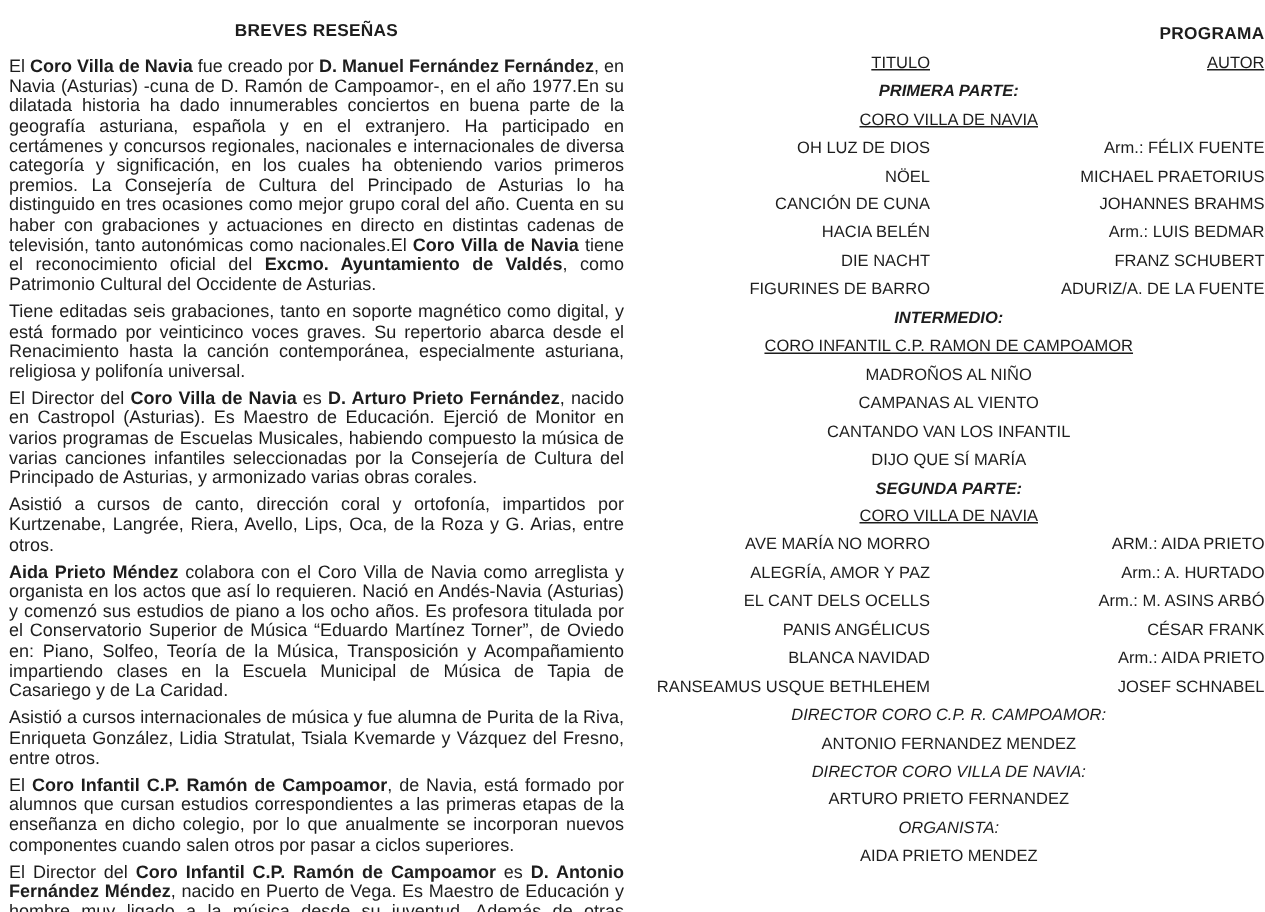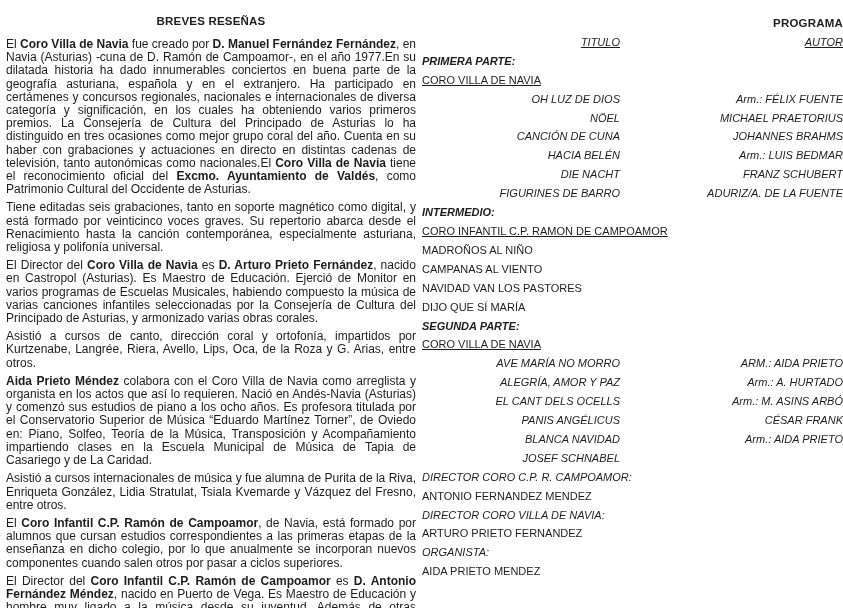--- a/index.html
+++ b/index.html
@@ -23,22 +23,22 @@
   }
   .para .b { font-weight: bold; }
 
   
   .col-right { flex: 1; box-sizing: border-box; padding: 0 0 0 2px; }
   .prog-heading {
     font-weight: bold; text-align: right; font-size: 11.5px; line-height: 18.9px;
     margin: 0; letter-spacing: 0.2px;
   }
   .row { font-size: 11px; line-height: 18.9px; }
-  .row.center { }
-  .row.pair { display: grid; grid-template-columns: 198px 1fr; column-gap: 12px; font-style: italic; }
+  .row.center { text-align: center; }
+  .row.pair { display: grid; grid-template-columns: 198px 1fr; column-gap: 12px; }
   .cell-title { text-align: right; white-space: nowrap; }
   .cell-author { text-align: right; white-space: nowrap; }
   .bolditalic { font-weight: bold; font-style: italic; }
   .italic { font-style: italic; }
   .u { text-decoration: underline; }
 </style>
 </head>
 <body>
 
 <div class="page">
@@ -85,21 +85,21 @@
           <span class="cell-author">FRANZ SCHUBERT</span>
         </div>
         <div class="row pair">
           <span class="cell-title">FIGURINES DE BARRO</span>
           <span class="cell-author">ADURIZ/A. DE LA FUENTE</span>
         </div>
         <div class="row center bolditalic">INTERMEDIO:</div>
         <div class="row center u">CORO INFANTIL C.P. RAMON DE CAMPOAMOR</div>
         <div class="row center">MADROÑOS AL NIÑO</div>
         <div class="row center">CAMPANAS AL VIENTO</div>
-        <div class="row center">NAVIDAD VAN LOS PASTORES</div>
+        <div class="row center">CANTANDO VAN LOS INFANTIL</div>
         <div class="row center">DIJO QUE SÍ MARÍA</div>
         <div class="row center bolditalic">SEGUNDA PARTE:</div>
         <div class="row center u">CORO VILLA DE NAVIA</div>
         <div class="row pair">
           <span class="cell-title">AVE MARÍA NO MORRO</span>
           <span class="cell-author">ARM.: AIDA PRIETO</span>
         </div>
         <div class="row pair">
           <span class="cell-title">ALEGRÍA, AMOR Y PAZ</span>
           <span class="cell-author">Arm.: A. HURTADO</span>
@@ -110,20 +110,21 @@
         </div>
         <div class="row pair">
           <span class="cell-title">PANIS ANGÉLICUS</span>
           <span class="cell-author">CÉSAR FRANK</span>
         </div>
         <div class="row pair">
           <span class="cell-title">BLANCA NAVIDAD</span>
           <span class="cell-author">Arm.: AIDA PRIETO</span>
         </div>
         <div class="row pair">
+          <span class="cell-title">RANSEAMUS USQUE BETHLEHEM</span>
           <span class="cell-author">JOSEF SCHNABEL</span>
         </div>
         <div class="row center italic">DIRECTOR CORO C.P. R. CAMPOAMOR:</div>
         <div class="row center">ANTONIO FERNANDEZ MENDEZ</div>
         <div class="row center italic">DIRECTOR CORO VILLA DE NAVIA:</div>
         <div class="row center">ARTURO PRIETO FERNANDEZ</div>
         <div class="row center italic">ORGANISTA:</div>
         <div class="row center">AIDA PRIETO MENDEZ</div>
       </div>
   </div>

